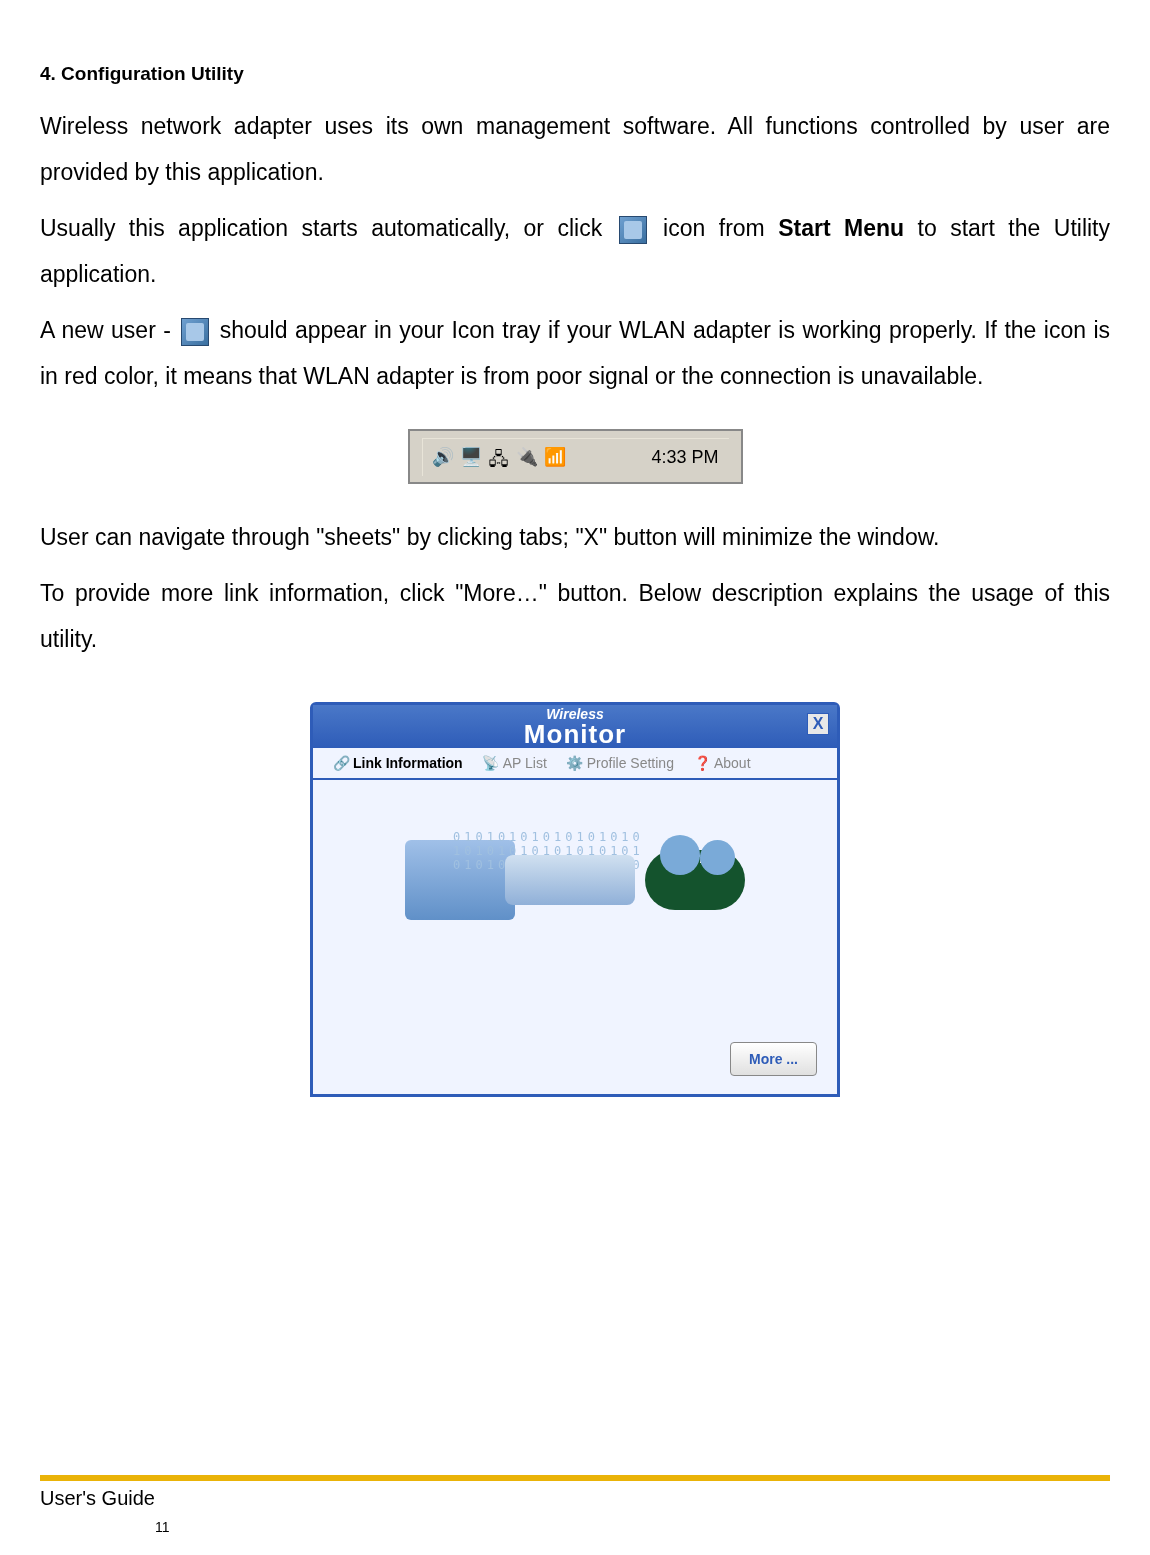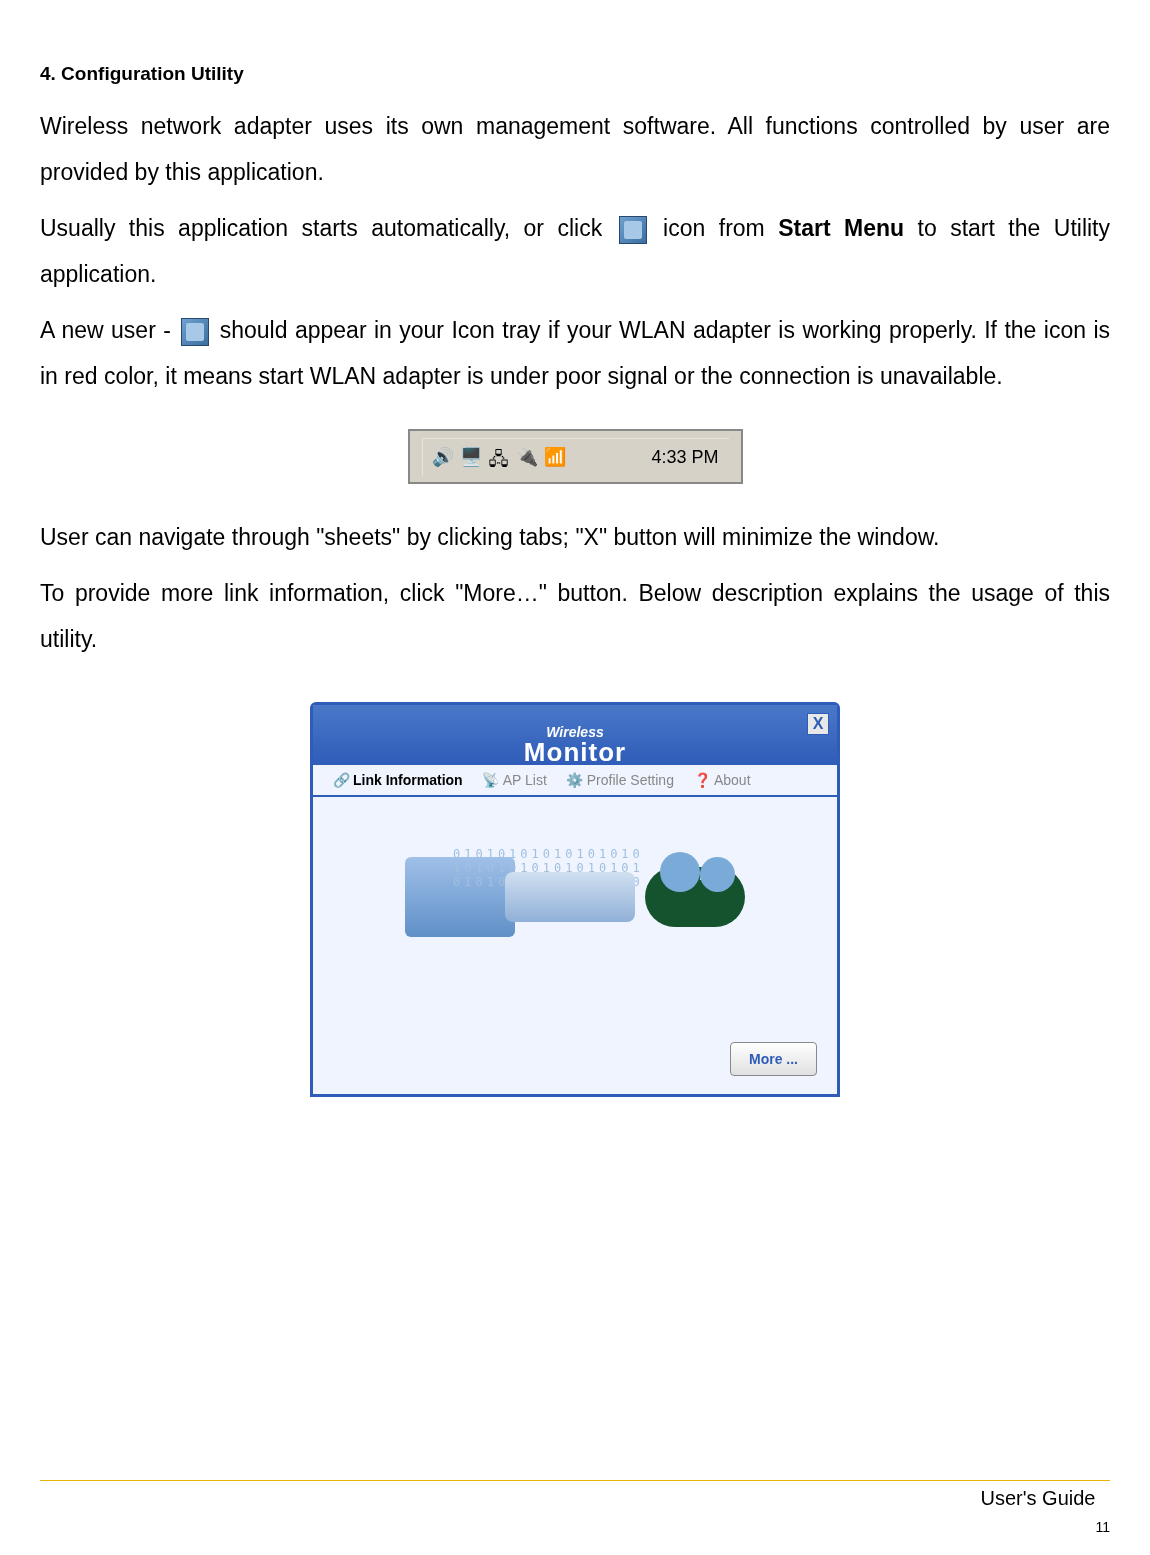--- a/index.html
+++ b/index.html
@@ -87,24 +87,24 @@
     }
     .monitor-window {
       width: 530px;
       height: 395px;
       border: 3px solid #2e5cb8;
       border-radius: 6px 6px 0 0;
       background: #f0f4ff;
       position: relative;
     }
     .titlebar {
-      height: 60px;
+      height: 43px;
       background: linear-gradient(#4a78c8, #2e5cb8);
       display: flex;
-      align-items: flex-end;
+      align-items: center;
       justify-content: center;
       position: relative;
     }
     .titlebar-logo {
       color: white;
       font-family: Arial, sans-serif;
       font-weight: bold;
       font-size: 20px;
       text-align: center;
       line-height: 1;
@@ -262,24 +262,24 @@
       color: #2e5cb8;
       font-weight: bold;
       font-size: 14px;
       cursor: pointer;
     }
     .footer {
       position: absolute;
       bottom: 20px;
       left: 40px;
       right: 40px;
-      border-top: 1px solid #eab308;
+      border-top: 6px solid #eab308;
       padding-top: 6px;
       display: flex;
-      justify-content: flex-end;
+      justify-content: flex-start;
       font-size: 20px;
     }
     .page-num {
       font-size: 14px;
       margin-top: 32px;
     }
   </style>
 </head>
 <body>
 
@@ -291,21 +291,21 @@
   <span>Usually this application starts automatically, or click </span>
   <span class="inline-icon"></span>
   <span> icon from </span>
   <strong>Start Menu</strong>
   <span> to start the Utility application.</span>
 </p>
 
 <p class="body-text">
   <span>A new user - </span>
   <span class="inline-icon"></span>
-  <span> should appear in your Icon tray if your WLAN adapter is working properly. If the icon is in red color, it means start WLAN adapter is under poor signal or the connection is unavailable.</span>
+  <span> should appear in your Icon tray if your WLAN adapter is working properly. If the icon is in red color, it means that WLAN adapter is from poor signal or the connection is unavailable.</span>
 </p>
 
 <div class="systray-container">
   <div class="systray">
     <div class="systray-inner">
       <span class="tray-icon">🔊</span>
       <span class="tray-icon">🖥️</span>
       <span class="tray-icon">🖧</span>
       <span class="tray-icon">🔌</span>
       <span class="tray-icon">📶</span>

